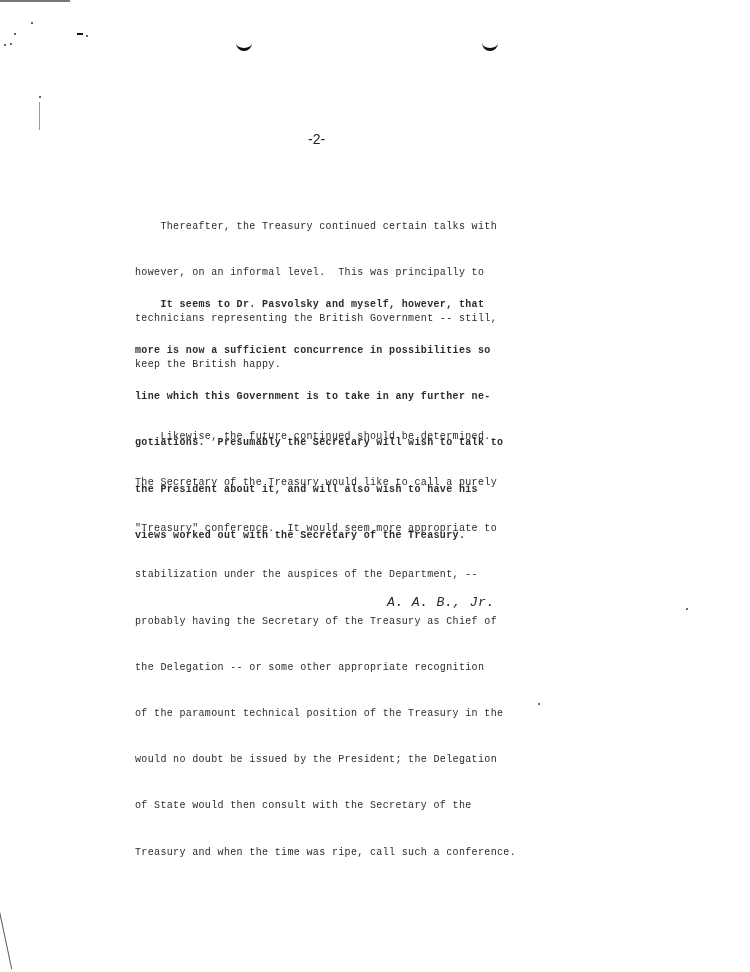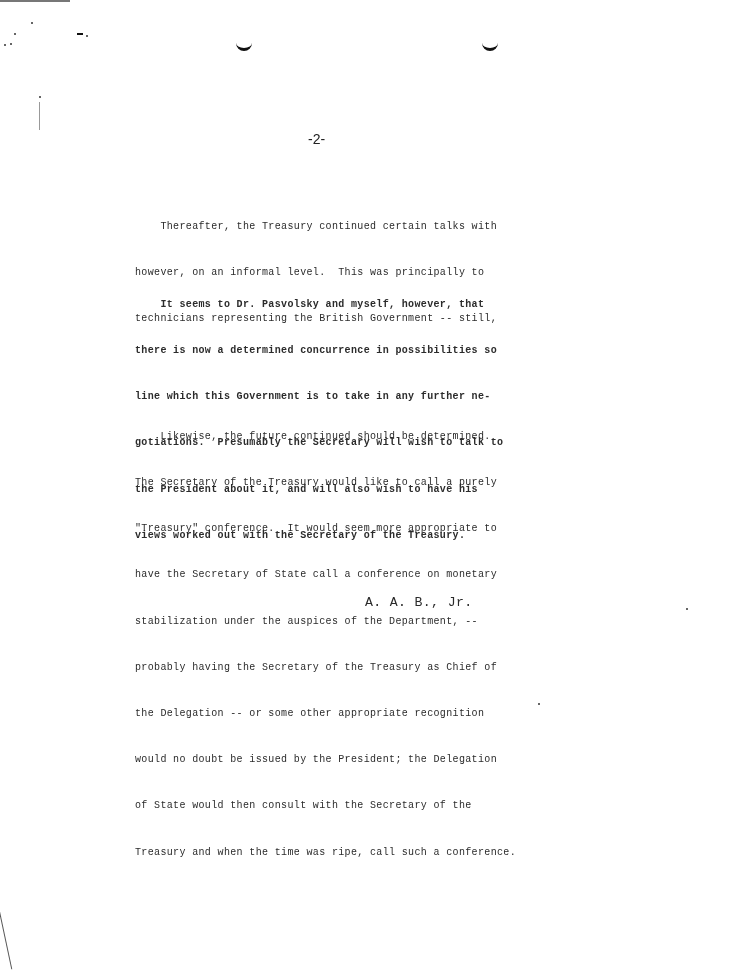--- a/index.html
+++ b/index.html
@@ -14,21 +14,21 @@
   }
   .para {
     position: absolute; left: 135px; width: 520px; font-size: 10px; line-height: 15.4px;
     white-space: pre; letter-spacing: 0.35px; color: #2b2b2b;
   }
   .line { display: block; height: 15.4px; }
   .p1 { top: 188px; }
   .p2 { top: 266px; font-weight: bold; }
   .p3 { top: 398px; }
   .signature {
-    position: absolute; left: 365px; top: 595px; font-size: 13.2px; letter-spacing: 0.35px; white-space: pre;
+    position: absolute; left: 387px; top: 595px; font-size: 13.2px; letter-spacing: 0.35px; white-space: pre; font-style: italic;
   }
   .mark { position: absolute; background: #111; }
   .smile {
     position: absolute; width: 16px; height: 8px; border-bottom: 3px solid #111;
     border-radius: 0 0 10px 10px;
   }
   .dot { position: absolute; width: 2px; height: 2px; background: #333; border-radius: 1px; }
   .edge-line { position: absolute; width: 1px; background: #555; }
 </style>
 </head>
@@ -50,38 +50,39 @@
   <div class="edge-line" style="left:4px;top:900px;height:70px;transform:rotate(-12deg);"></div>
   <div class="dot" style="left:686px;top:608px;"></div>
   <div class="dot" style="left:538px;top:703px;"></div>
 
   <div class="page-number">-2-</div>
 
   <div class="para p1">
     <span class="line">    Thereafter, the Treasury continued certain talks with</span>
     <span class="line">however, on an informal level.  This was principally to</span>
     <span class="line">technicians representing the British Government -- still,</span>
+    <span class="line">keep the British happy.</span>
   </div>
 
   <div class="para p2">
     <span class="line">    It seems to Dr. Pasvolsky and myself, however, that</span>
-    <span class="line">there is now a determined concurrence in possibilities so</span>
+    <span class="line">more is now a sufficient concurrence in possibilities so</span>
     <span class="line">line which this Government is to take in any further ne-</span>
     <span class="line">gotiations.  Presumably the Secretary will wish to talk to</span>
     <span class="line">the President about it, and will also wish to have his</span>
     <span class="line">views worked out with the Secretary of the Treasury.</span>
   </div>
 
   <div class="para p3">
     <span class="line">    Likewise, the future continued should be determined.</span>
     <span class="line">The Secretary of the Treasury would like to call a purely</span>
     <span class="line">"Treasury" conference.  It would seem more appropriate to</span>
-    <span class="line">have the Secretary of State call a conference on monetary</span>
     <span class="line">stabilization under the auspices of the Department, --</span>
     <span class="line">probably having the Secretary of the Treasury as Chief of</span>
     <span class="line">the Delegation -- or some other appropriate recognition</span>
+    <span class="line">of the paramount technical position of the Treasury in the</span>
     <span class="line">would no doubt be issued by the President; the Delegation</span>
     <span class="line">of State would then consult with the Secretary of the</span>
     <span class="line">Treasury and when the time was ripe, call such a conference.</span>
   </div>
 
   <div class="signature">A. A. B., Jr.</div>
 </div>
 
 </body></html>

